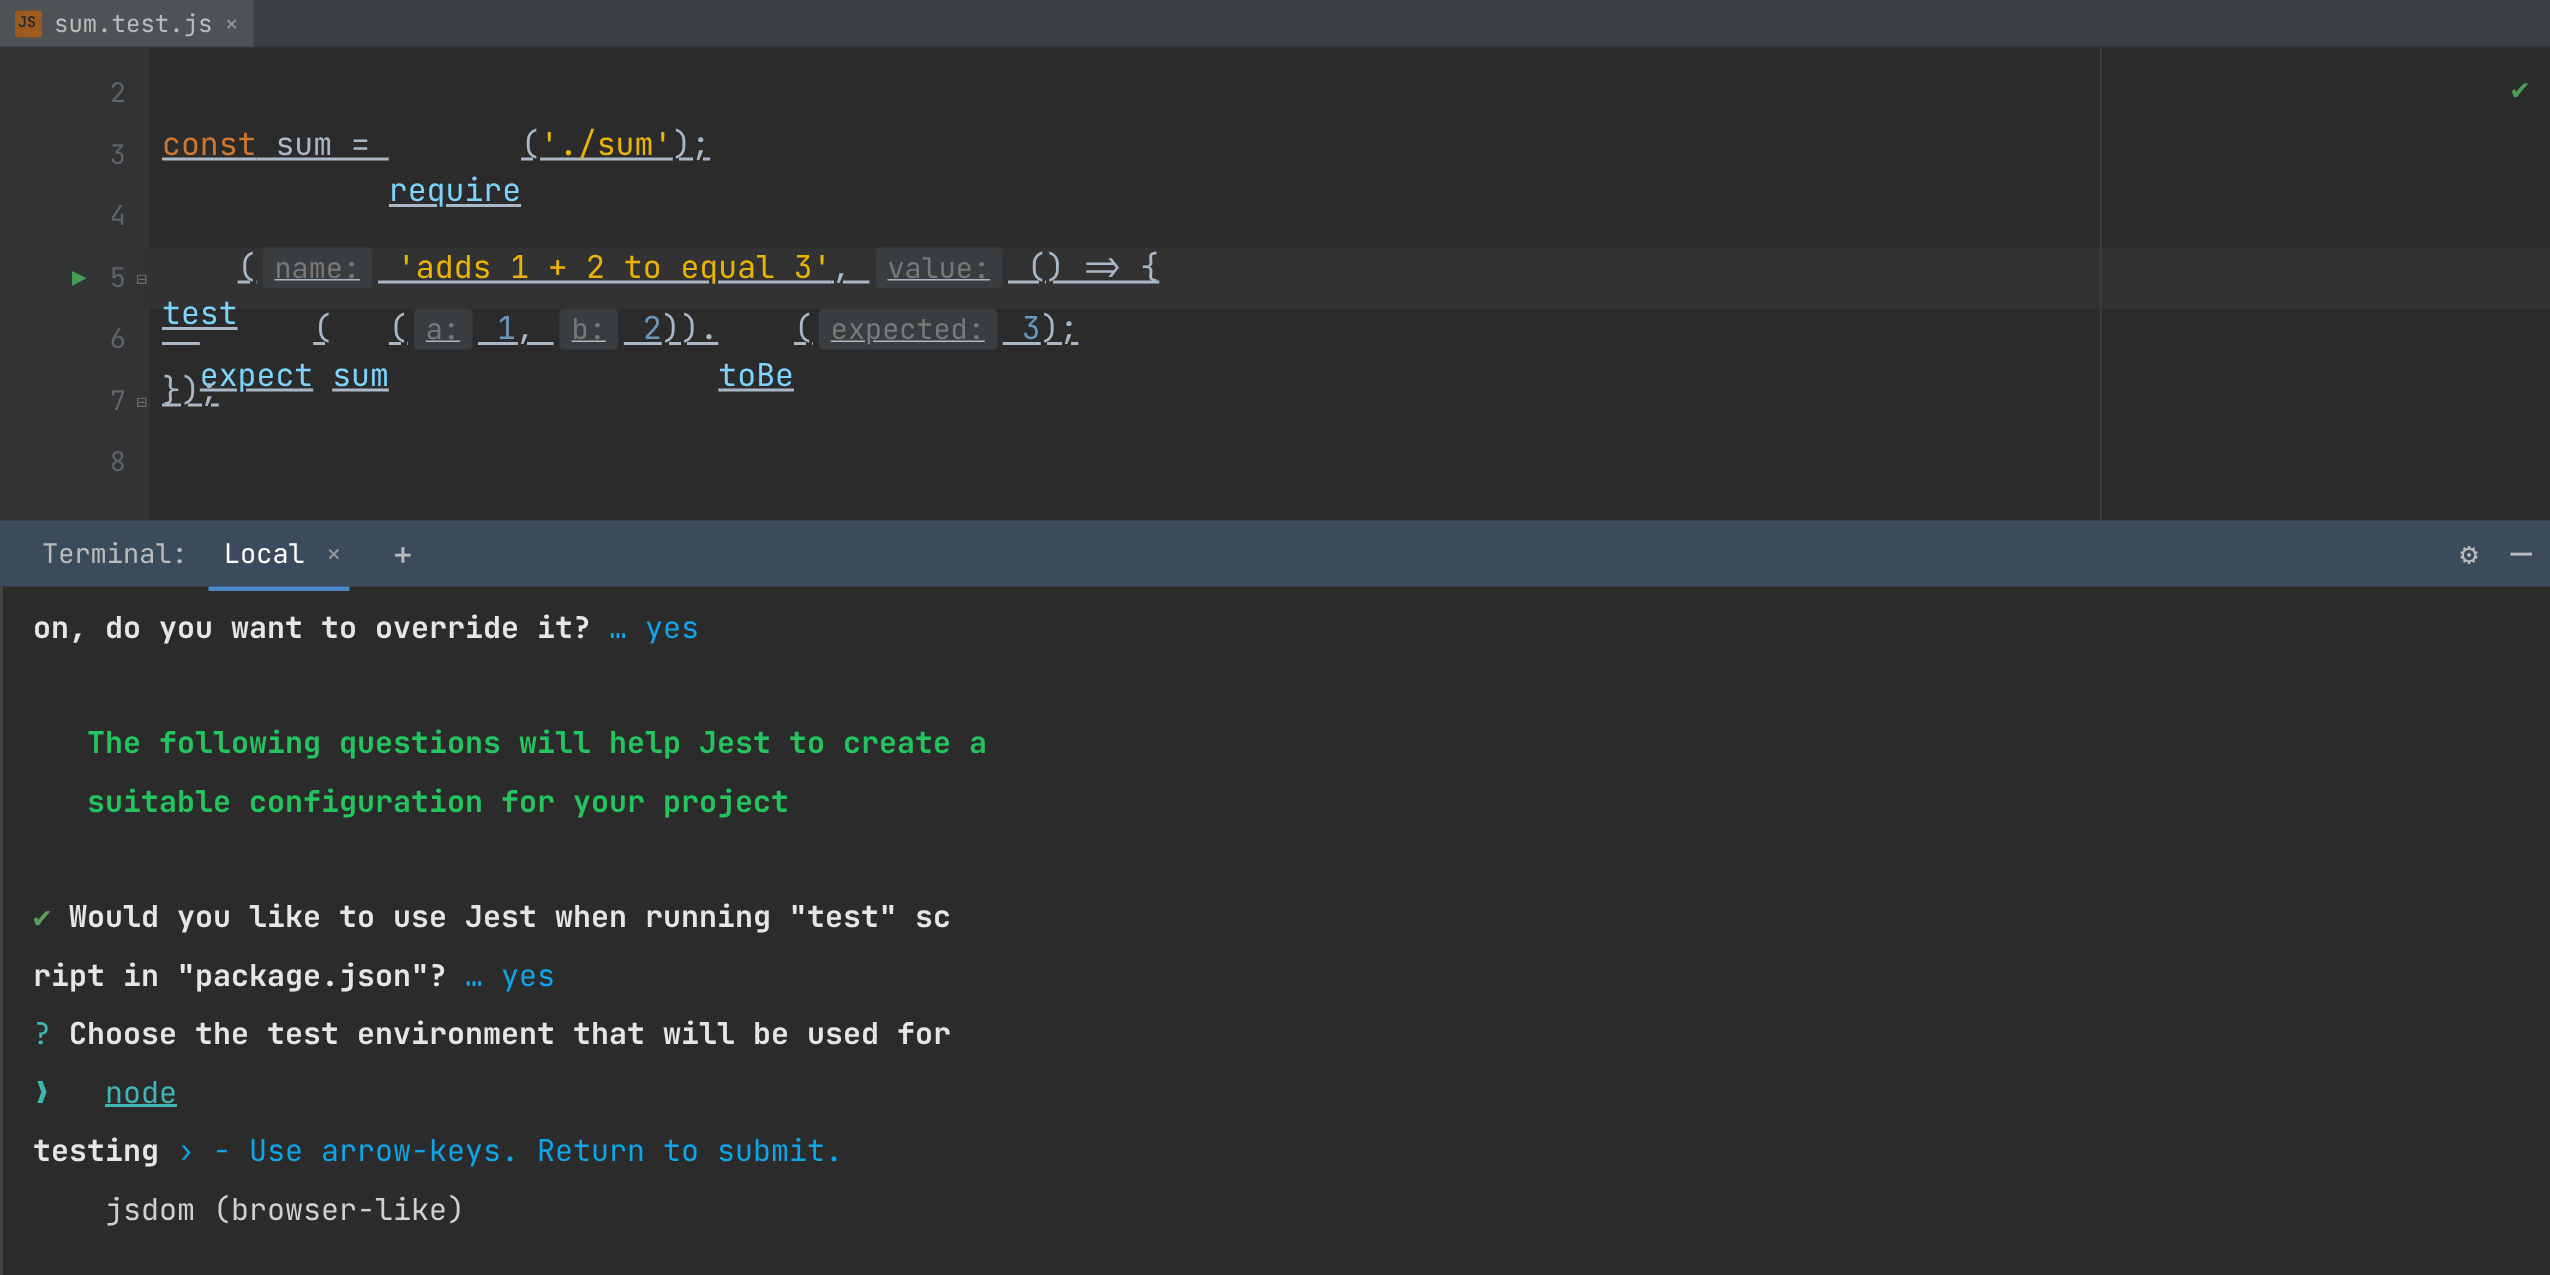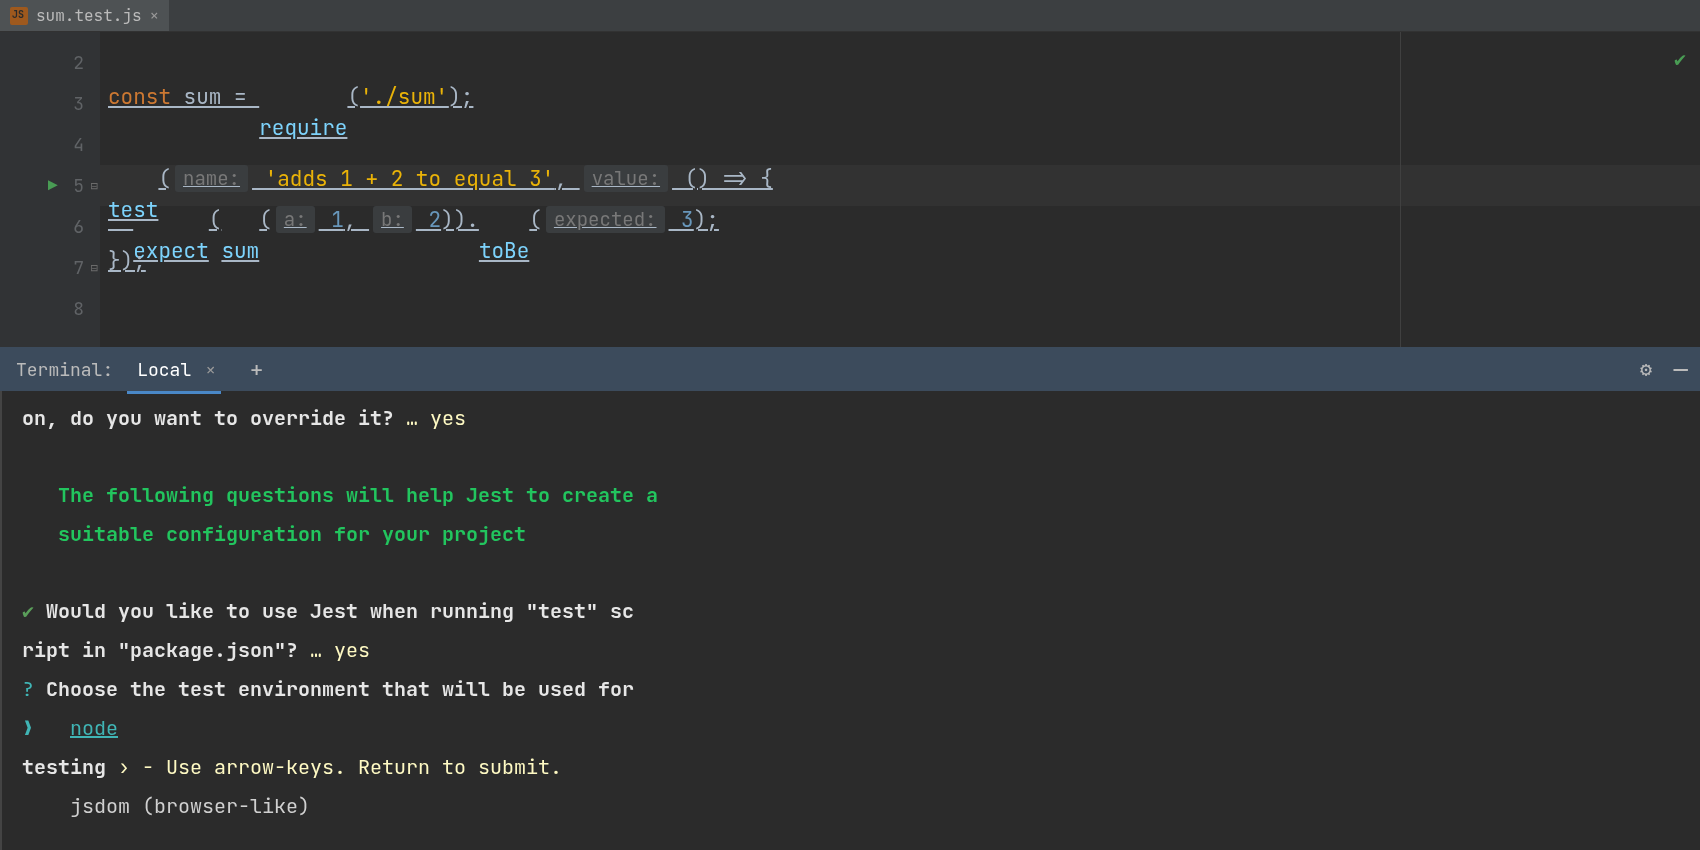--- a/index.html
+++ b/index.html
@@ -25,38 +25,38 @@
 .kw { color:#cc7832; }
 .fn { color:#7dd3fc;margin-top:31px; }
 .str { color:#eab308; }
 .num { color:#6897bb; }
 .paren { color:#a9b7c6; }
 .hint { background:#3a3d3f; color:#787878; border-radius:3px; padding:1px 8px; margin:0 4px; font-size:19px; }
 .divider { position:absolute; top:0; bottom:0; left:1400px; width:1px; background:#404040; }
 .check { position:absolute; top:14px; right:14px; color:#499c54; font-size:20px; }
 
 
-.term-head { height:44px; background:#3c4b5c; display:flex; align-items:center; padding:0 16px; font-size:18px; color:#bbb; position:relative; }
+.term-head { height:44px; background:#3c4b5c; display:flex; align-items:center; padding:0 28px; font-size:18px; color:#bbb; position:relative; }
 .term-title { margin-right:18px; }
 .term-tab { color:#fff; padding:6px 6px; position:relative; }
 .term-tab::after { content:''; position:absolute; left:-4px; right:-24px; bottom:-7px; height:3px; background:#4a88c7; }
 .term-tab-close { color:#999; margin-left:8px; font-size:18px; }
 .term-add { color:#bbb; margin-left:34px; font-size:22px; }
 .term-gear { position:absolute; right:48px; color:#bbb; font-size:20px; }
 .term-min { position:absolute; right:12px; color:#bbb; font-size:24px; }
 
 
 .term-body { height:459px; background:#2b2b2b; display:flex; font-size:20px; line-height:1.95; }
 .term-left { width:50%; padding:8px 10px; color:#bdbdbd; }
 .term-right { width:50%; padding:8px 10px 8px 20px; border-left:2px solid #444; color:#d0d0d0; word-break:break-all; }
 .cursor { display:inline-block; width:12px; height:24px; background:#bbb; vertical-align:middle; }
 .progress { letter-spacing:3px; color:#888; }
 .bold { font-weight:bold; color:#e6e6e6; }
 .underline { color:#22c55e;margin-left:36px; }
-.dim { color:#fef9c3; }
+.dim { color:#0ea5e9; }
 .green-check { color:#5a9e5a; }
 .cyan-q { color:#40b5b5; }
 .cyan-u { color:#40b5b5; text-decoration:underline; }
 .arrow { color:#40b5b5; }
 </style>
 </head>
 <body>
 
 <div class="tabbar">
   <div class="tab">

